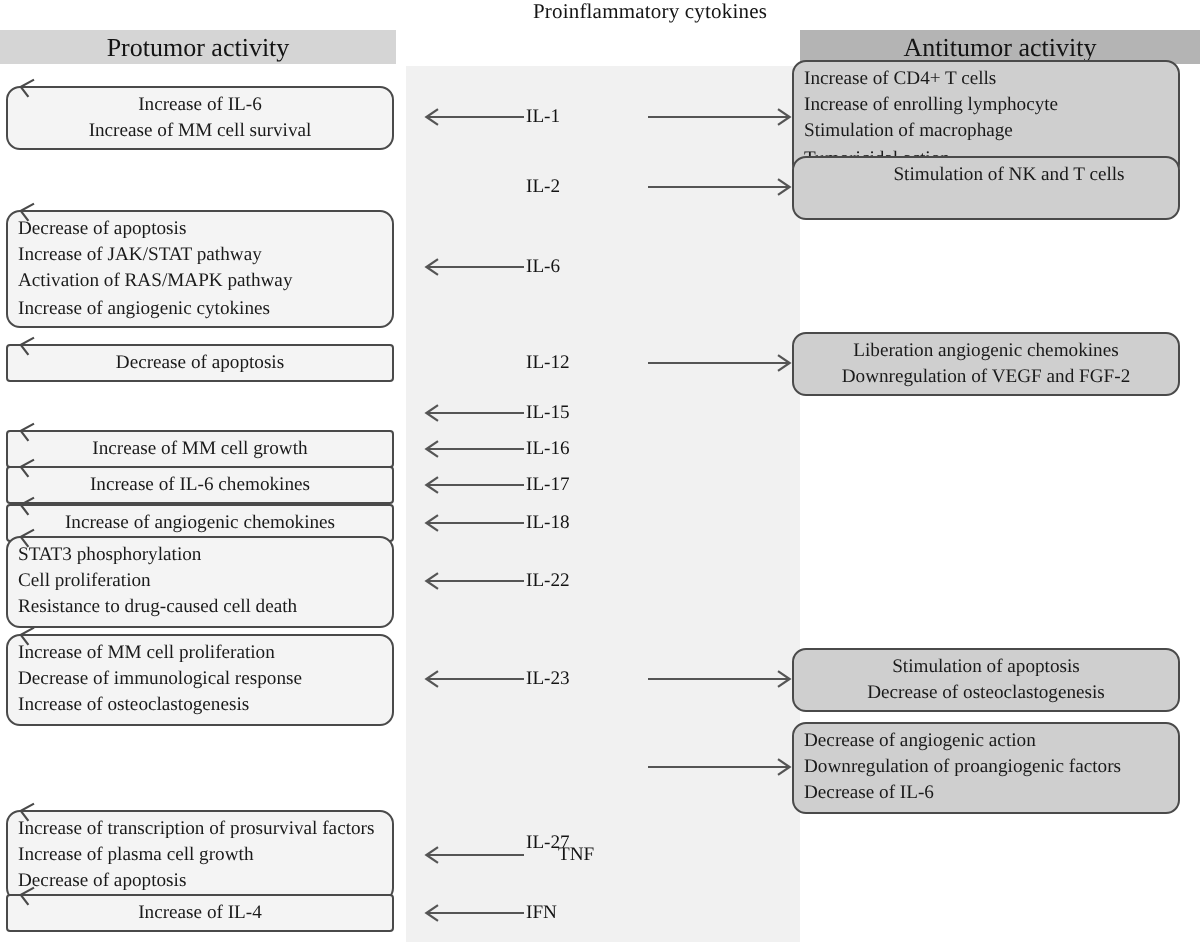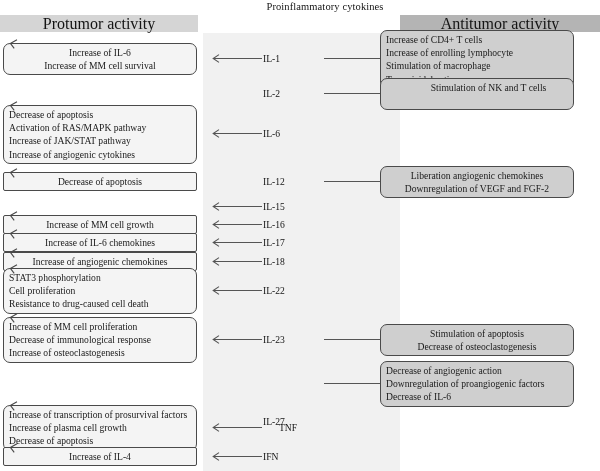--- a/index.html
+++ b/index.html
@@ -30,21 +30,21 @@
     color: #141414;
     padding-left: 25px;
   }
 
   
   .col-header {
     position: absolute;
     height: 17px;
     line-height: 17px;
     text-align: center;
-    font-size: 16px;
+    font-size: 13px;
     color: #141414;
   }
   .col-header.left {
     left: 0px;
     top: 15px;
     width: 198px;
     background: #d5d5d5;
   }
   .col-header.right {
     left: 400px;
@@ -74,21 +74,21 @@
     padding: 2px 5px;
     text-align: center;
   }
   .box.sharp { border-radius: 2px; }
   .box.left-box {
     left: 3px;
     width: 194px;
     background: #f4f4f4;
   }
   .box.right-box {
-    left: 380px;
+    left: 396px;
     width: 194px;
     background: #cfcfcf;
   }
   .box .line { display: block; white-space: nowrap; }
   .box.align-left { text-align: left; }
 
   
   .barb {
     position: absolute;
     left: 5px;
@@ -135,22 +135,22 @@
        <polyline points="8,0.8 1.4,4.4 5.2,9.4" fill="none" stroke="#4a4a4a" stroke-width="1.1"></polyline>
      </svg></span>
         <span class="line">Increase of IL-6</span>
         <span class="line">Increase of MM cell survival</span>
       </div>
       <div class="box left-box align-left" style="top: 105px; height: 59px;">
         <span class="barb"><svg width="9" height="10" viewBox="0 0 9 10">
        <polyline points="8,0.8 1.4,4.4 5.2,9.4" fill="none" stroke="#4a4a4a" stroke-width="1.1"></polyline>
      </svg></span>
         <span class="line">Decrease of apoptosis</span>
+        <span class="line">Increase of JAK/STAT pathway</span>
         <span class="line">Activation of RAS/MAPK pathway</span>
-        <span class="line">Increase of JAK/STAT pathway</span>
         <span class="line">Increase of angiogenic cytokines</span>
       </div>
       <div class="box left-box sharp" style="top: 172px; height: 19px;">
         <span class="barb"><svg width="9" height="10" viewBox="0 0 9 10">
        <polyline points="8,0.8 1.4,4.4 5.2,9.4" fill="none" stroke="#4a4a4a" stroke-width="1.1"></polyline>
      </svg></span>
         <span class="line">Decrease of apoptosis</span>
       </div>
       <div class="box left-box sharp" style="top: 215px; height: 19px;">
         <span class="barb"><svg width="9" height="10" viewBox="0 0 9 10">

